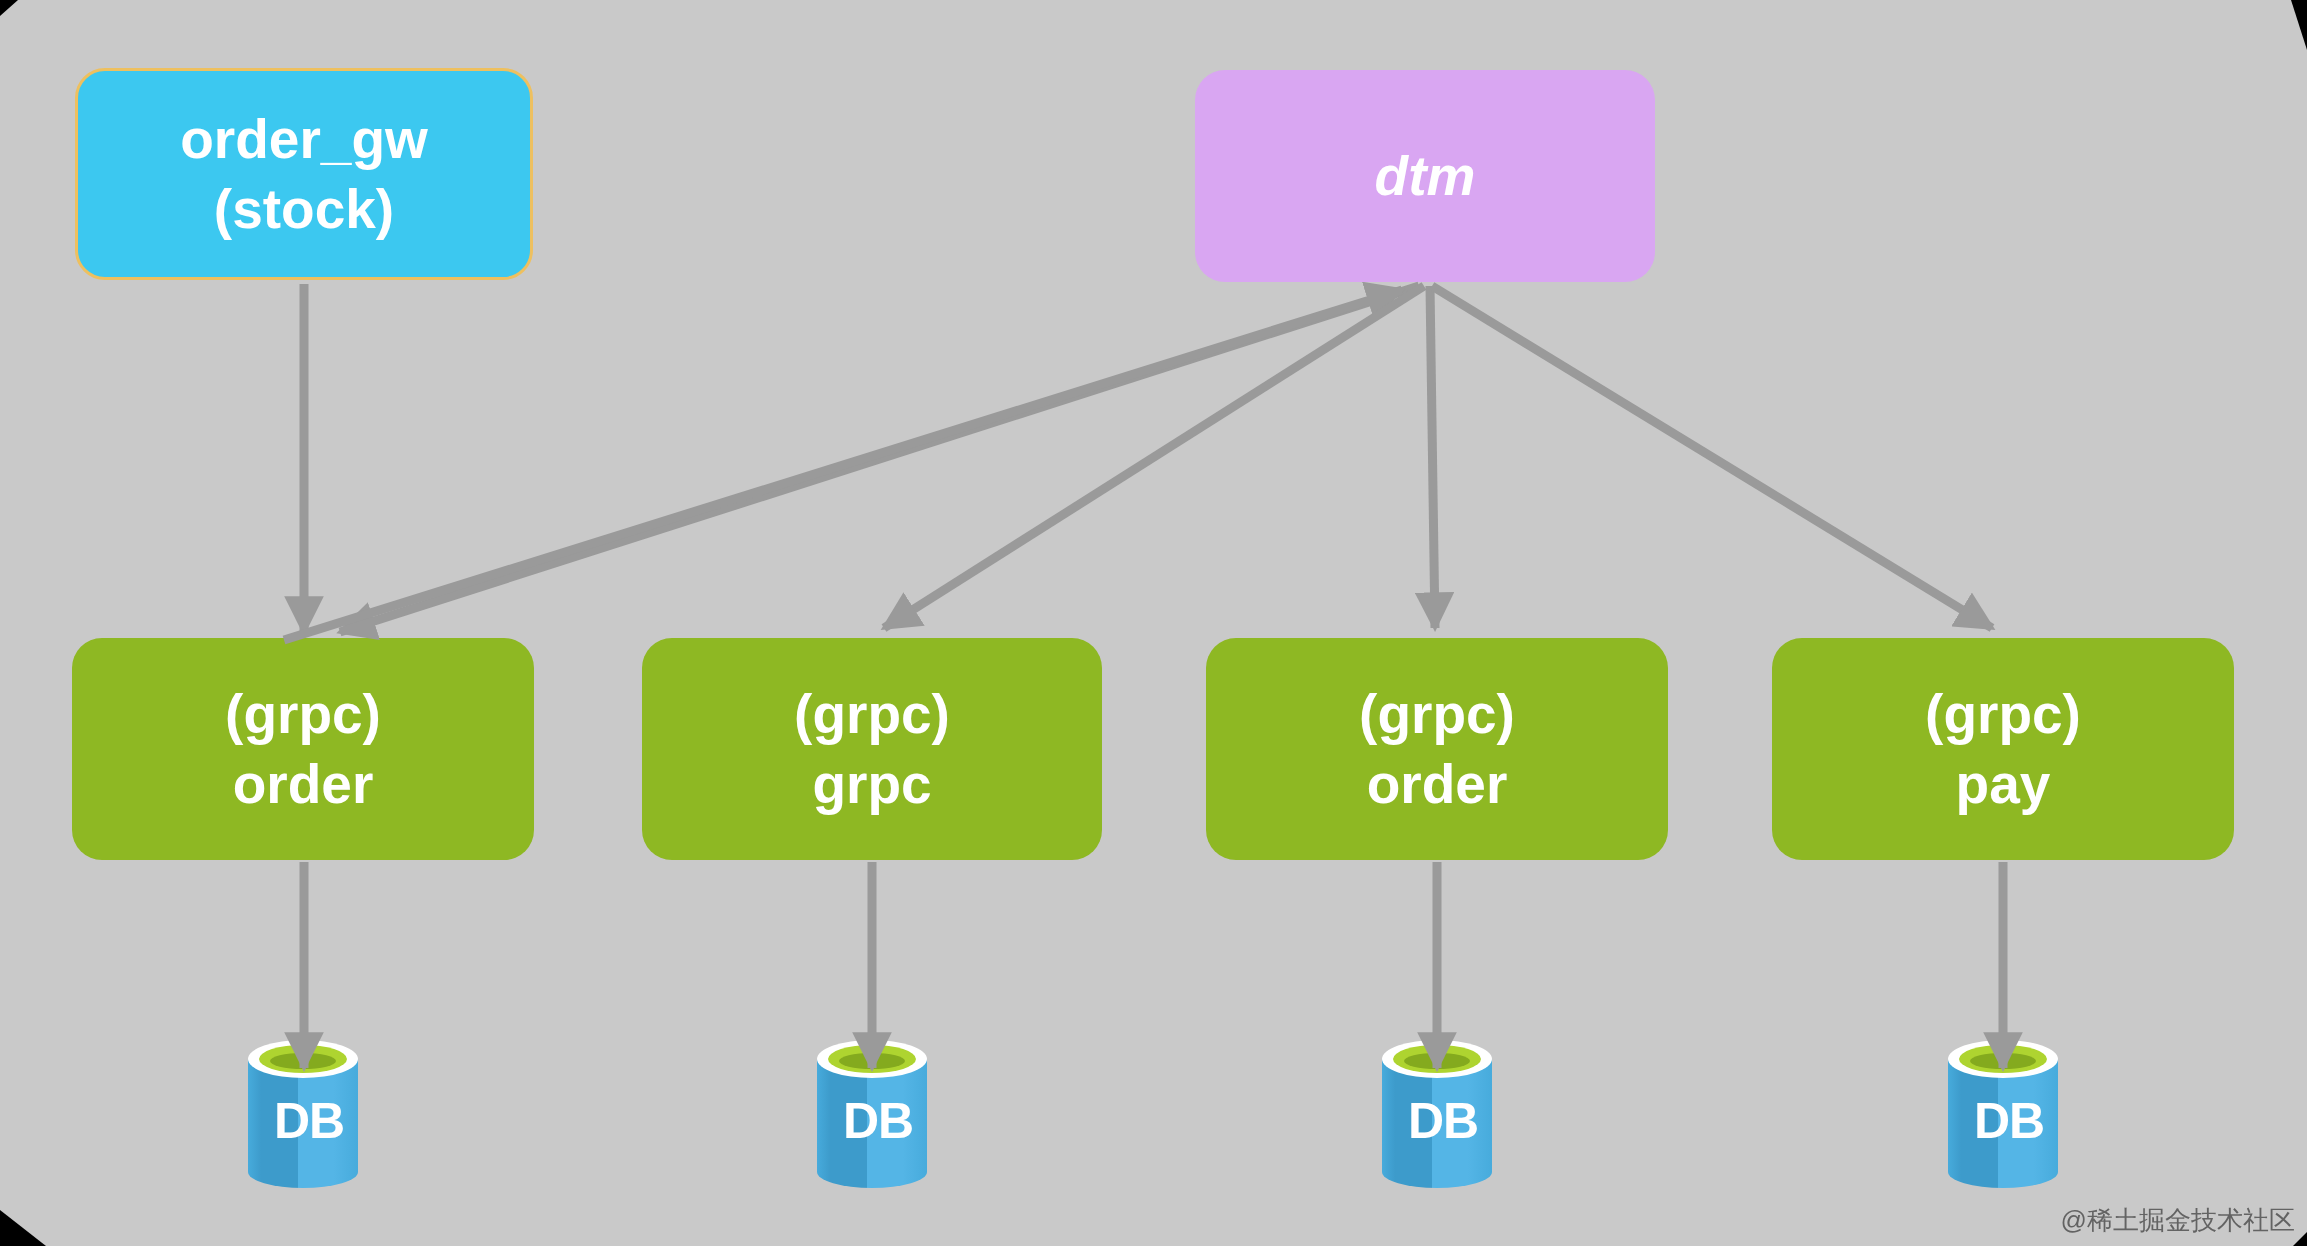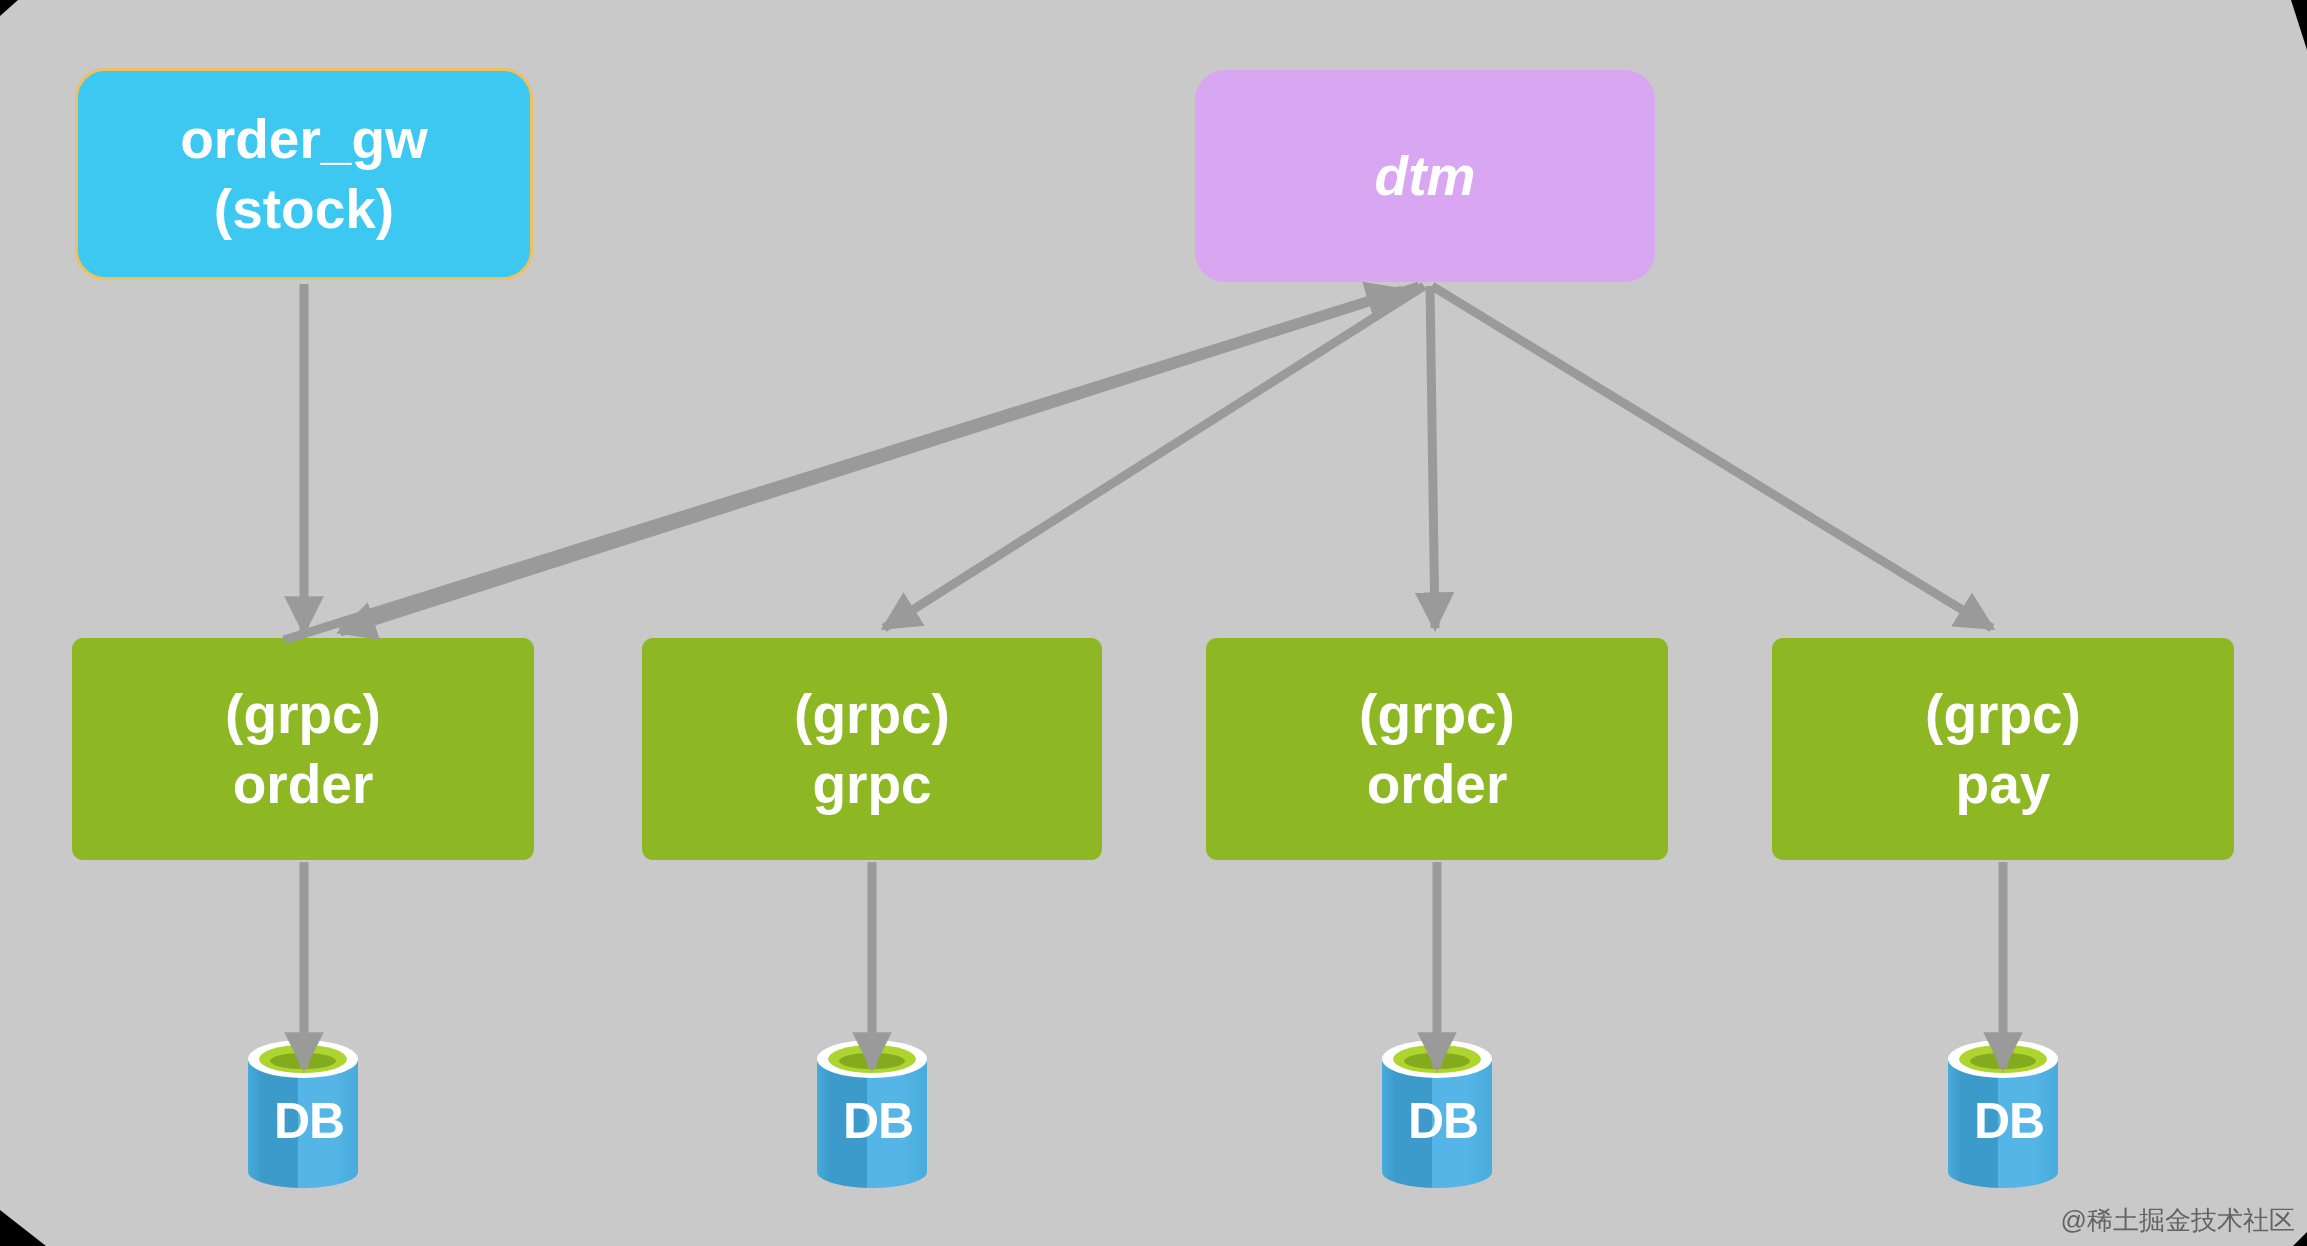--- a/index.html
+++ b/index.html
@@ -40,21 +40,21 @@
     line-height: 1.28;
     text-align: center;
     z-index: 2;
     box-sizing: border-box;
   }
   .node-gateway {
     background: var(--gateway-fill, #3cc8f0);
     border: 3px solid var(--gateway-border, #eec05f);
   }
   .node-dtm { background: var(--dtm-fill, #d9a6f2); }
-  .node-service { background: var(--service-fill, #8eb823); border-radius: 11px; }
+  .node-service { background: var(--service-fill, #8eb823); }
 
   #node-order-gw { left: 75px;   top: 68px;  width: 458px; height: 212px; }
   #node-dtm      { left: 1195px; top: 70px;  width: 460px; height: 212px; font-style: italic; }
   #node-order    { left: 72px;   top: 638px; width: 462px; height: 222px; }
   #node-stock    { left: 642px;  top: 638px; width: 460px; height: 222px; }
   #node-coupon   { left: 1206px; top: 638px; width: 462px; height: 222px; }
   #node-pay      { left: 1772px; top: 638px; width: 462px; height: 222px; }
 
   
   .db {

